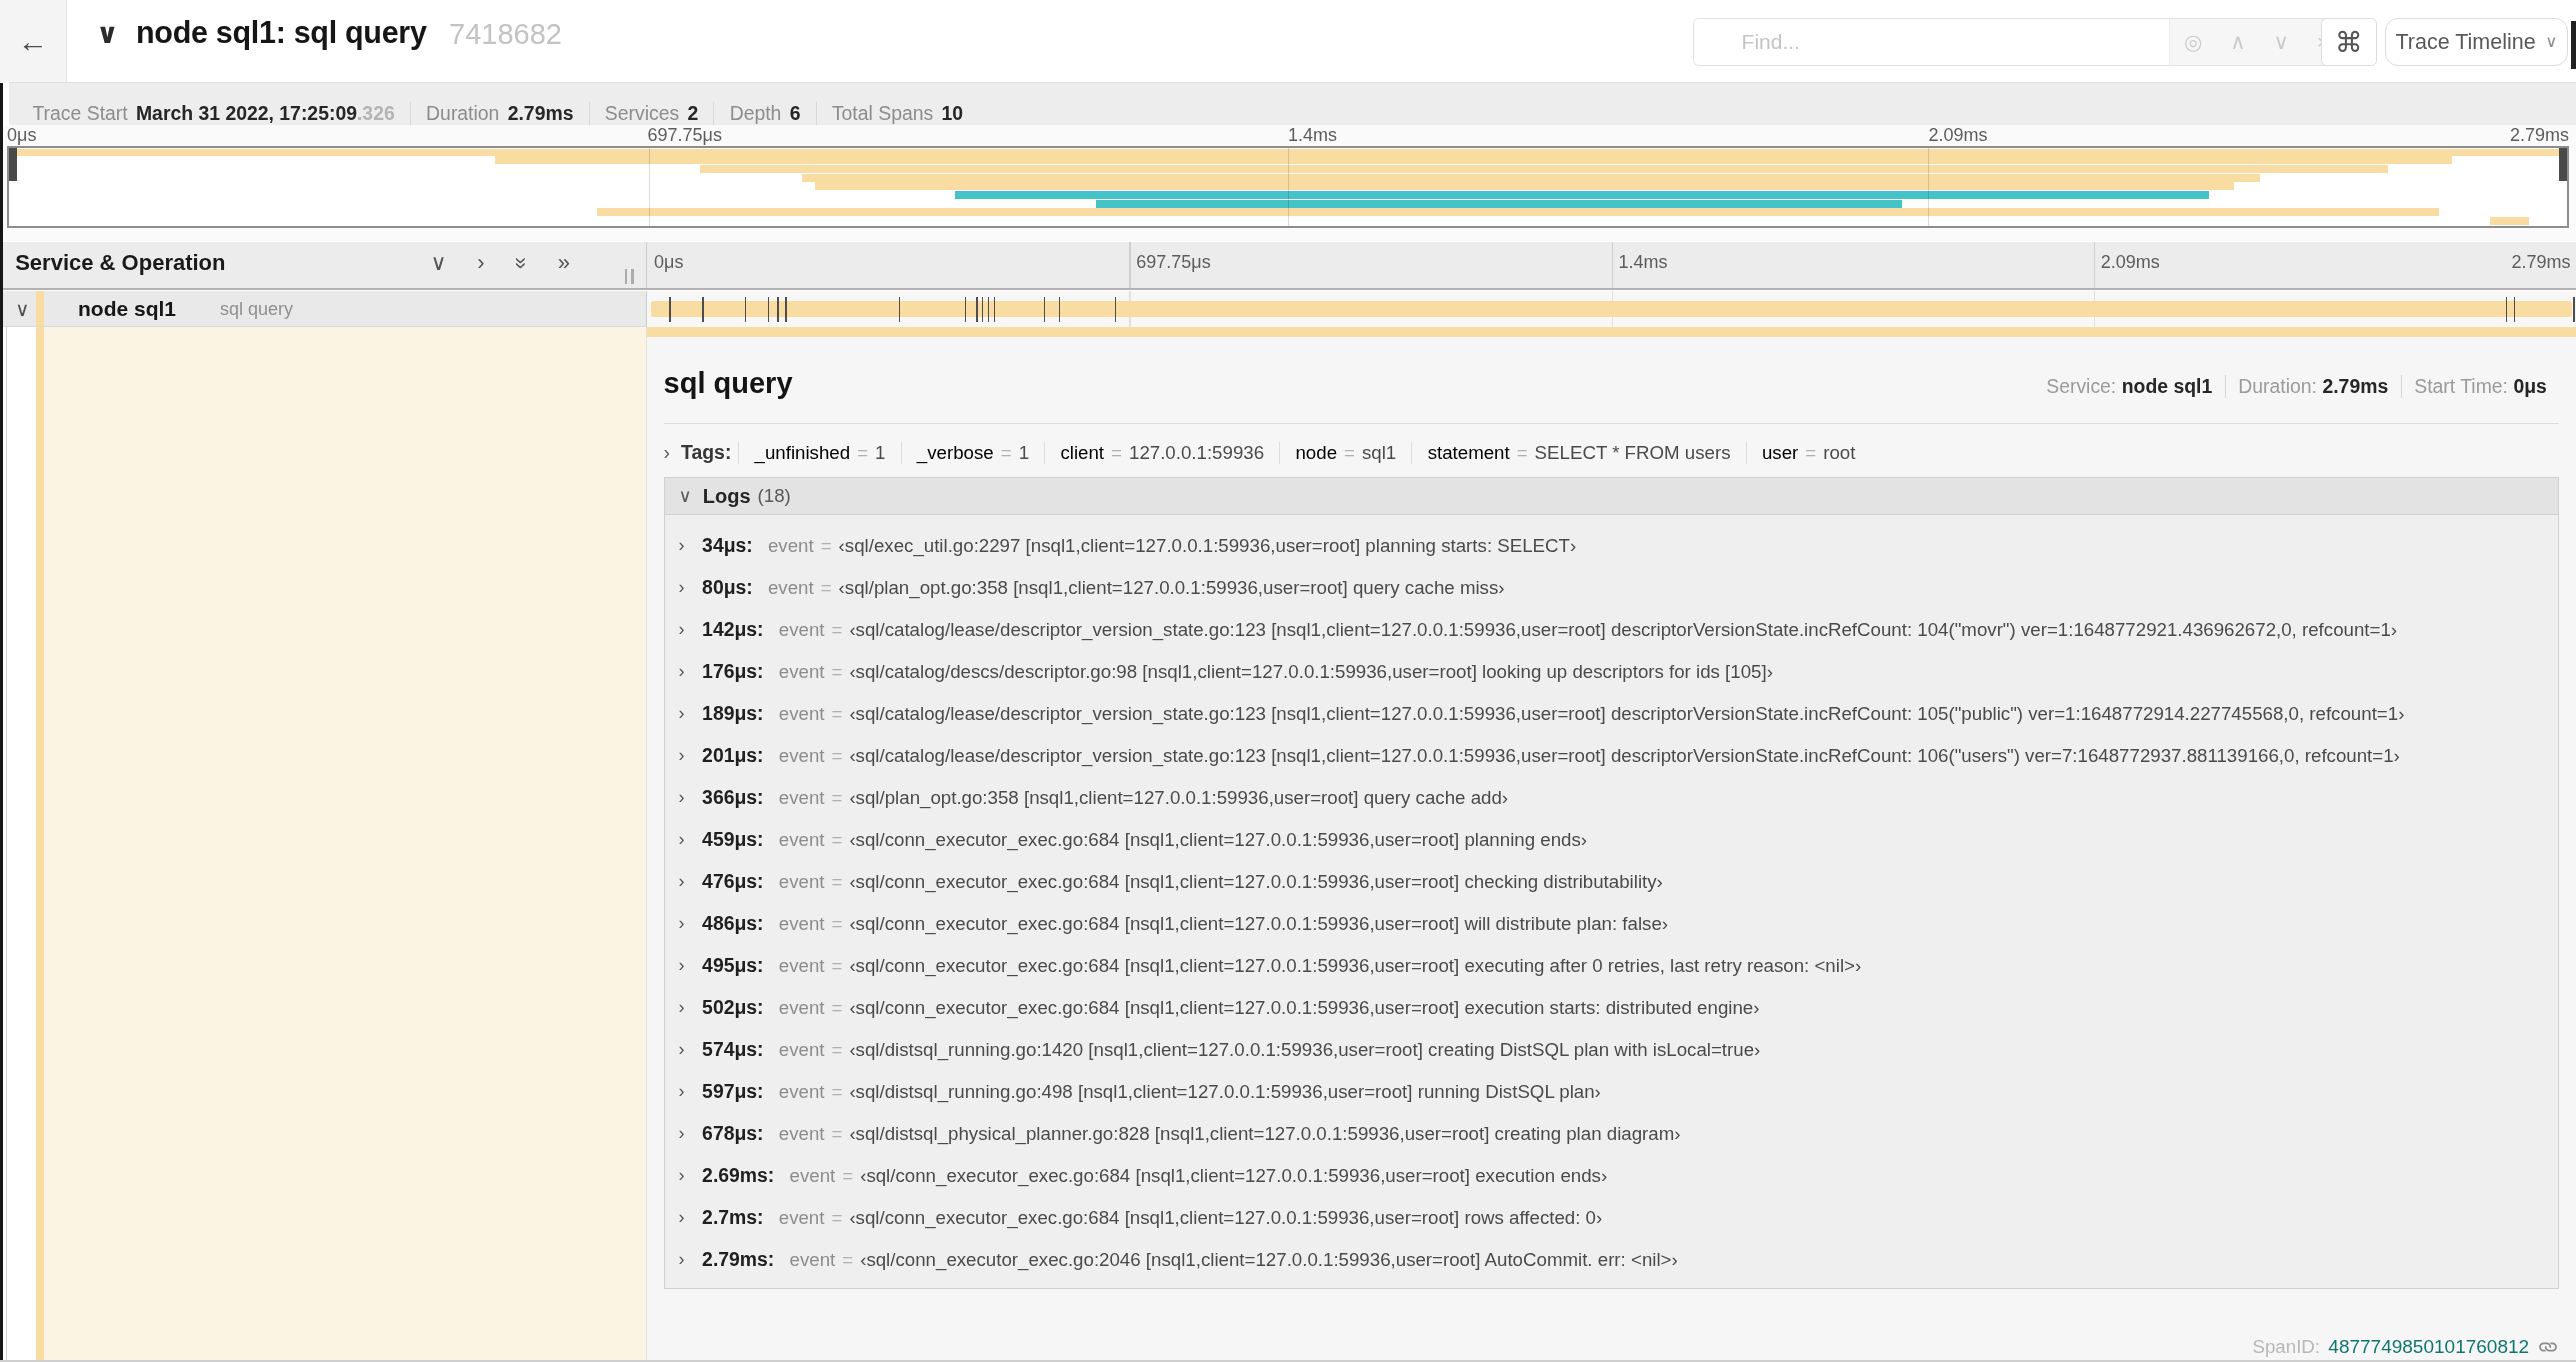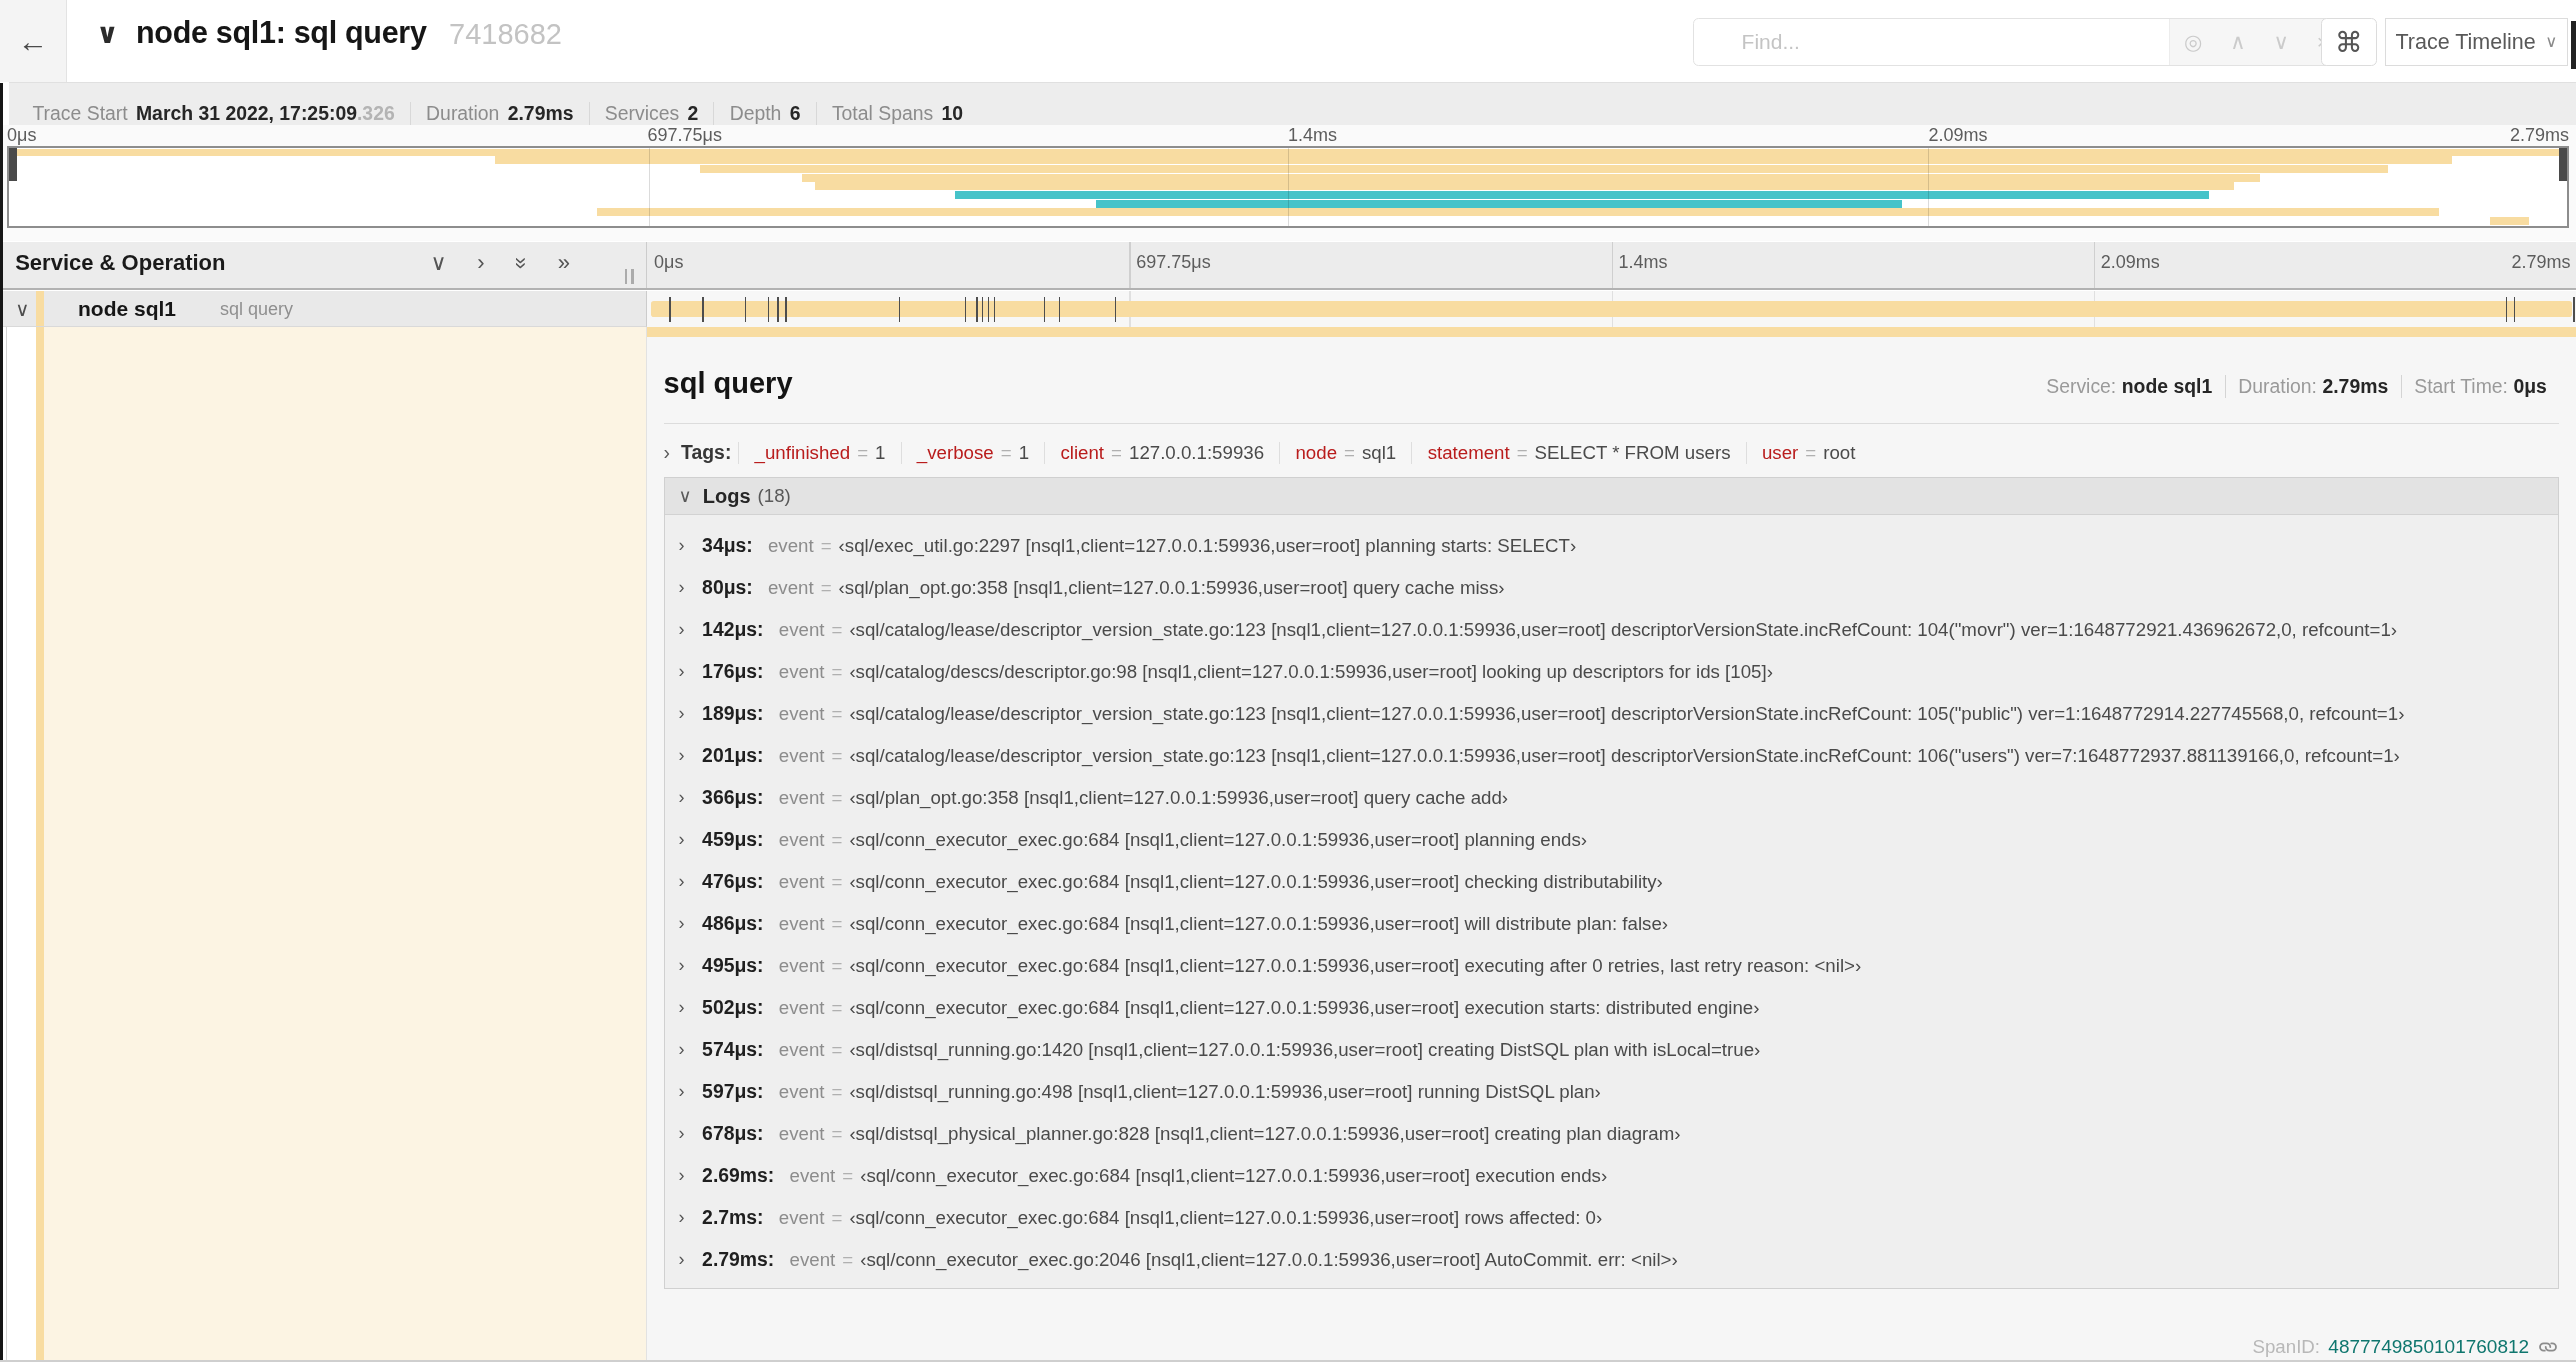--- a/index.html
+++ b/index.html
@@ -21,21 +21,21 @@
   .trace-id{position:absolute;left:449px;top:18px;font-size:29px;color:#c3c3c3;}
   .find-group{position:absolute;left:1693px;top:18px;width:618px;height:46px;border:1.4px solid #e2e2e2;
               border-radius:5.5px;background:#fff;display:flex;overflow:hidden;padding-left:31px;}
   .find-input{flex:1;border:none;outline:none;font-size:21px;color:#444;padding:0 16.6px;background:#fff;
               font-family:"Liberation Sans","DejaVu Sans",sans-serif;}
   .find-input::placeholder{color:#c4c4c4;}
   .find-icons{width:173px;background:#f6f6f6;border-left:1.4px solid #ececec;display:flex;align-items:center;
               justify-content:space-around;color:#cbcbcb;font-size:21px;}
   .kbd-btn{position:absolute;left:2321px;top:18px;width:54px;height:46px;border:1.4px solid #dcdcdc;border-radius:5.5px;
            background:#fff;font-size:28px;color:#555;display:flex;align-items:center;justify-content:center;}
-  .view-btn{position:absolute;left:2385px;top:18px;width:181px;height:46px;border:1.4px solid #dcdcdc;border-radius:0;
+  .view-btn{position:absolute;left:2385px;top:18px;width:181px;height:46px;border:1.4px solid #dcdcdc;border-radius:13px;
             background:#fff;font-size:21.5px;color:#595959;display:flex;align-items:center;justify-content:center;gap:9.7px;}
   .view-btn .caret{font-size:16.6px;color:#8a8a8a;}
   .scroll-nub{position:absolute;right:0;top:21px;width:5.5px;height:48px;background:#222;}
 
   
   .info-bar{position:absolute;left:0;top:82px;width:100%;height:43px;background:#ededed;
             border-top:1.4px solid #e0e0e0;display:flex;align-items:flex-end;padding-left:8.3px;box-sizing:border-box;margin-left:9px;}
   .ti-item{font-size:19.4px;color:#8c8c8c;padding:0 15.2px;border-left:1.4px solid #d8d8d8;white-space:nowrap;}
   .ti-item:first-child{border-left:none;}
   .ti-label{margin-right:8.3px;}
@@ -94,21 +94,21 @@
   .detail-meta{display:flex;align-items:baseline;}
   .dm-item{font-size:19.4px;color:#9a9a9a;padding:0 12.5px;border-left:1.4px solid #d4d4d4;white-space:nowrap;}
   .dm-item:first-child{border-left:none;}
   .dm-item b{color:#262626;margin-left:5.5px;}
   .da-divider{position:absolute;left:16.6px;right:16.6px;top:96px;height:1.4px;background:#dcdcdc;}
   .tags-row{position:absolute;left:16.6px;right:16.6px;top:114px;display:flex;align-items:center;}
   .tg-chevron{font-size:19.4px;color:#595959;margin-right:11px;}
   .tg-label{font-size:19.4px;font-weight:bold;color:#363636;margin-right:7px;}
   .tag-item{font-size:18.7px;padding:0 15.2px;border-left:1.4px solid #dedede;white-space:nowrap;}
   .tag-item:first-of-type{border-left:none;}
-  .tag-key{color:#b91c1c;}
+  .tag-key{color:#000000;}
   .tag-eq{color:#b0b0b0;margin:0 7px;}
   .tag-val{color:#4a4a4a;}
   .logs-block{position:absolute;left:16.6px;right:16.6px;top:150px;border:1.4px solid #d0d0d0;background:#efefef;}
   .logs-header{height:36px;background:#e3e3e3;border-bottom:1.4px solid #d2d2d2;display:flex;align-items:center;}
   .lg-chevron{font-size:18px;color:#595959;margin:0 11px 0 14px;}
   .lg-label{font-size:20px;font-weight:bold;color:#262626;margin-right:7px;}
   .lg-count{font-size:18.7px;color:#595959;}
   .logs-body{padding:9.7px 0 7px 14px;}
   .log-row{height:42px;display:flex;align-items:center;white-space:nowrap;overflow:hidden;}
   .lr-chev{font-size:18px;color:#555;width:23.5px;}

